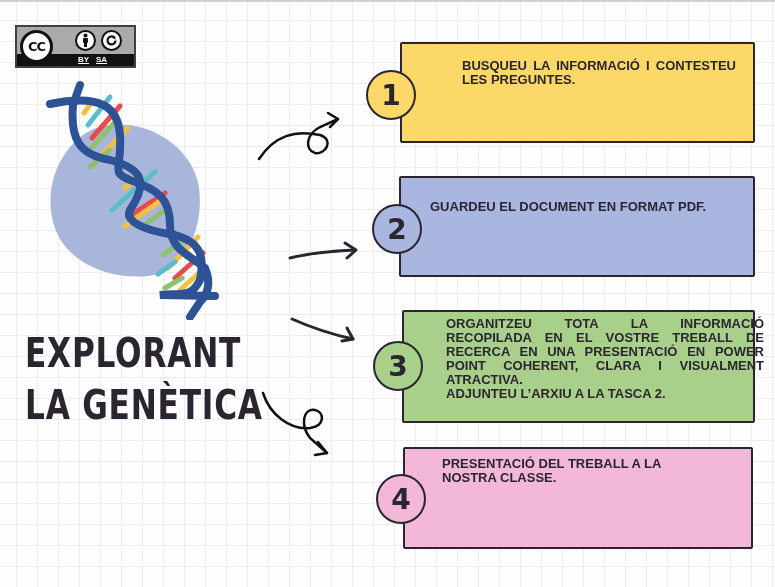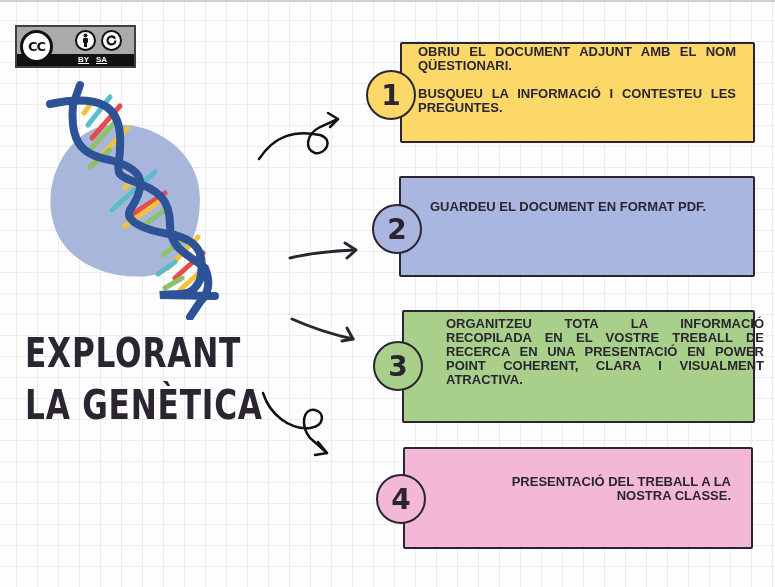--- a/index.html
+++ b/index.html
@@ -49,21 +49,21 @@
   .arrow { position:absolute; }
 
   .card {
     position:absolute; border:2px solid #2a2530; border-radius:2px;
   }
   .card-text {
     position:absolute; font: bold 13px "Liberation Sans", sans-serif; color:#2a2530;
     line-height:14px; text-align:justify; text-transform:uppercase;
   }
   .card-text p { margin:0; }
-  .card-text p.gap { margin-top:14px; }
+  .card-text p.gap { margin-top:14px;margin-left:44px; }
   .num {
     position:absolute; width:50px; height:50px; border-radius:50%;
     border:2.5px solid #2a2530;
     display:flex; align-items:center; justify-content:center;
     font: bold 28px "DejaVu Sans", sans-serif; color:#2a2530;
   }
 </style>
 </head>
 <body>
 
@@ -138,33 +138,33 @@
   <path d="M62 16 L68 27 L57 29" fill="none" stroke="#2a2530" stroke-width="3" stroke-linecap="round" stroke-linejoin="round"></path>
 </svg>
 <svg class="arrow" style="left:255px;top:390px;" width="80" height="75" viewBox="0 0 80 75">
   <path d="M8 3 C15 25 35 40 55 38 C70 36 70 22 60 20 C48 18 45 35 55 48 L72 63" fill="none" stroke="#111" stroke-width="2.5" stroke-linecap="round"></path>
   <path d="M63 52 L72 63 L60 65" fill="none" stroke="#111" stroke-width="2.5" stroke-linecap="round" stroke-linejoin="round"></path>
 </svg>
 
 <div class="card" style="left:400px;top:42px;width:355px;height:101px;background:#fcd869;"></div>
 <div class="num" style="left:366px;top:70px;background:#fcd869;">1</div>
 <div class="card-text" style="left:418px;top:45px;width:318px;">
-  <p>OBRIU EL DOCUMENT ADJUNT AMB EL NOM QÜESTIONARI.</p>
   <p class="gap">BUSQUEU LA INFORMACIÓ I CONTESTEU LES PREGUNTES.</p>
 </div>
 
 <div class="card" style="left:399px;top:176px;width:356px;height:101px;background:#a8b6e0;"></div>
 <div class="num" style="left:372px;top:204px;background:#a8b6e0;">2</div>
 <div class="card-text" style="left:430px;top:200px;width:320px;">
   <p>GUARDEU EL DOCUMENT EN FORMAT PDF.</p>
 </div>
 
 <div class="card" style="left:402px;top:310px;width:353px;height:113px;background:#a9d08a;"></div>
 <div class="num" style="left:373px;top:341px;background:#a9d08a;">3</div>
 <div class="card-text" style="left:432px;top:317px;width:318px;margin-left:14px;">
   <p>ORGANITZEU TOTA LA INFORMACIÓ RECOPILADA EN EL VOSTRE TREBALL DE RECERCA EN UNA PRESENTACIÓ EN POWER POINT COHERENT, CLARA I VISUALMENT ATRACTIVA.</p>
+  <p>ADJUNTEU L’ARXIU A LA TASCA 2.</p>
 </div>
 
 <div class="card" style="left:403px;top:447px;width:350px;height:102px;background:#f3b8d8;"></div>
 <div class="num" style="left:376px;top:474px;background:#f3b8d8;">4</div>
-<div class="card-text" style="left:442px;top:475px;width:260px;text-align:right;margin-left:29px;">
+<div class="card-text" style="left:442px;top:457px;width:260px;text-align:left;">
   <p>PRESENTACIÓ DEL TREBALL A LA NOSTRA CLASSE.</p>
 </div>
 
 </body></html>

